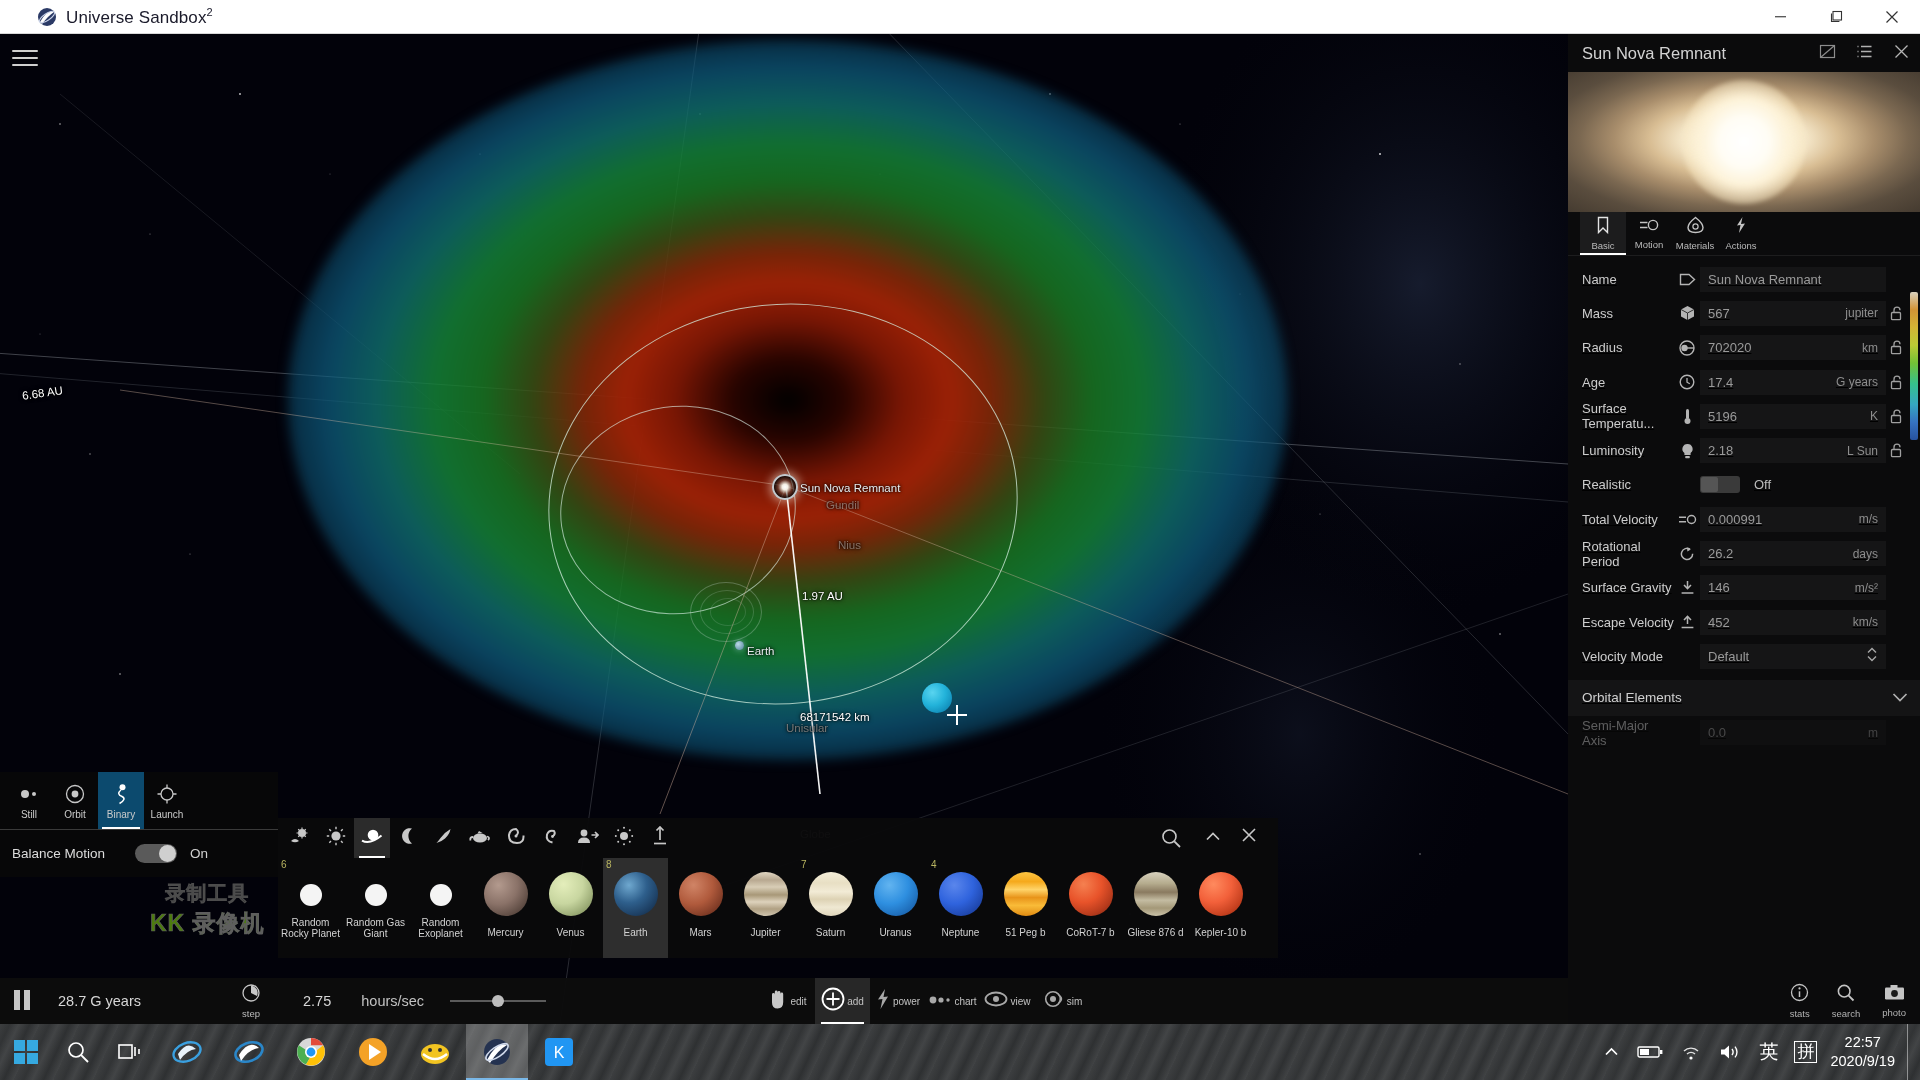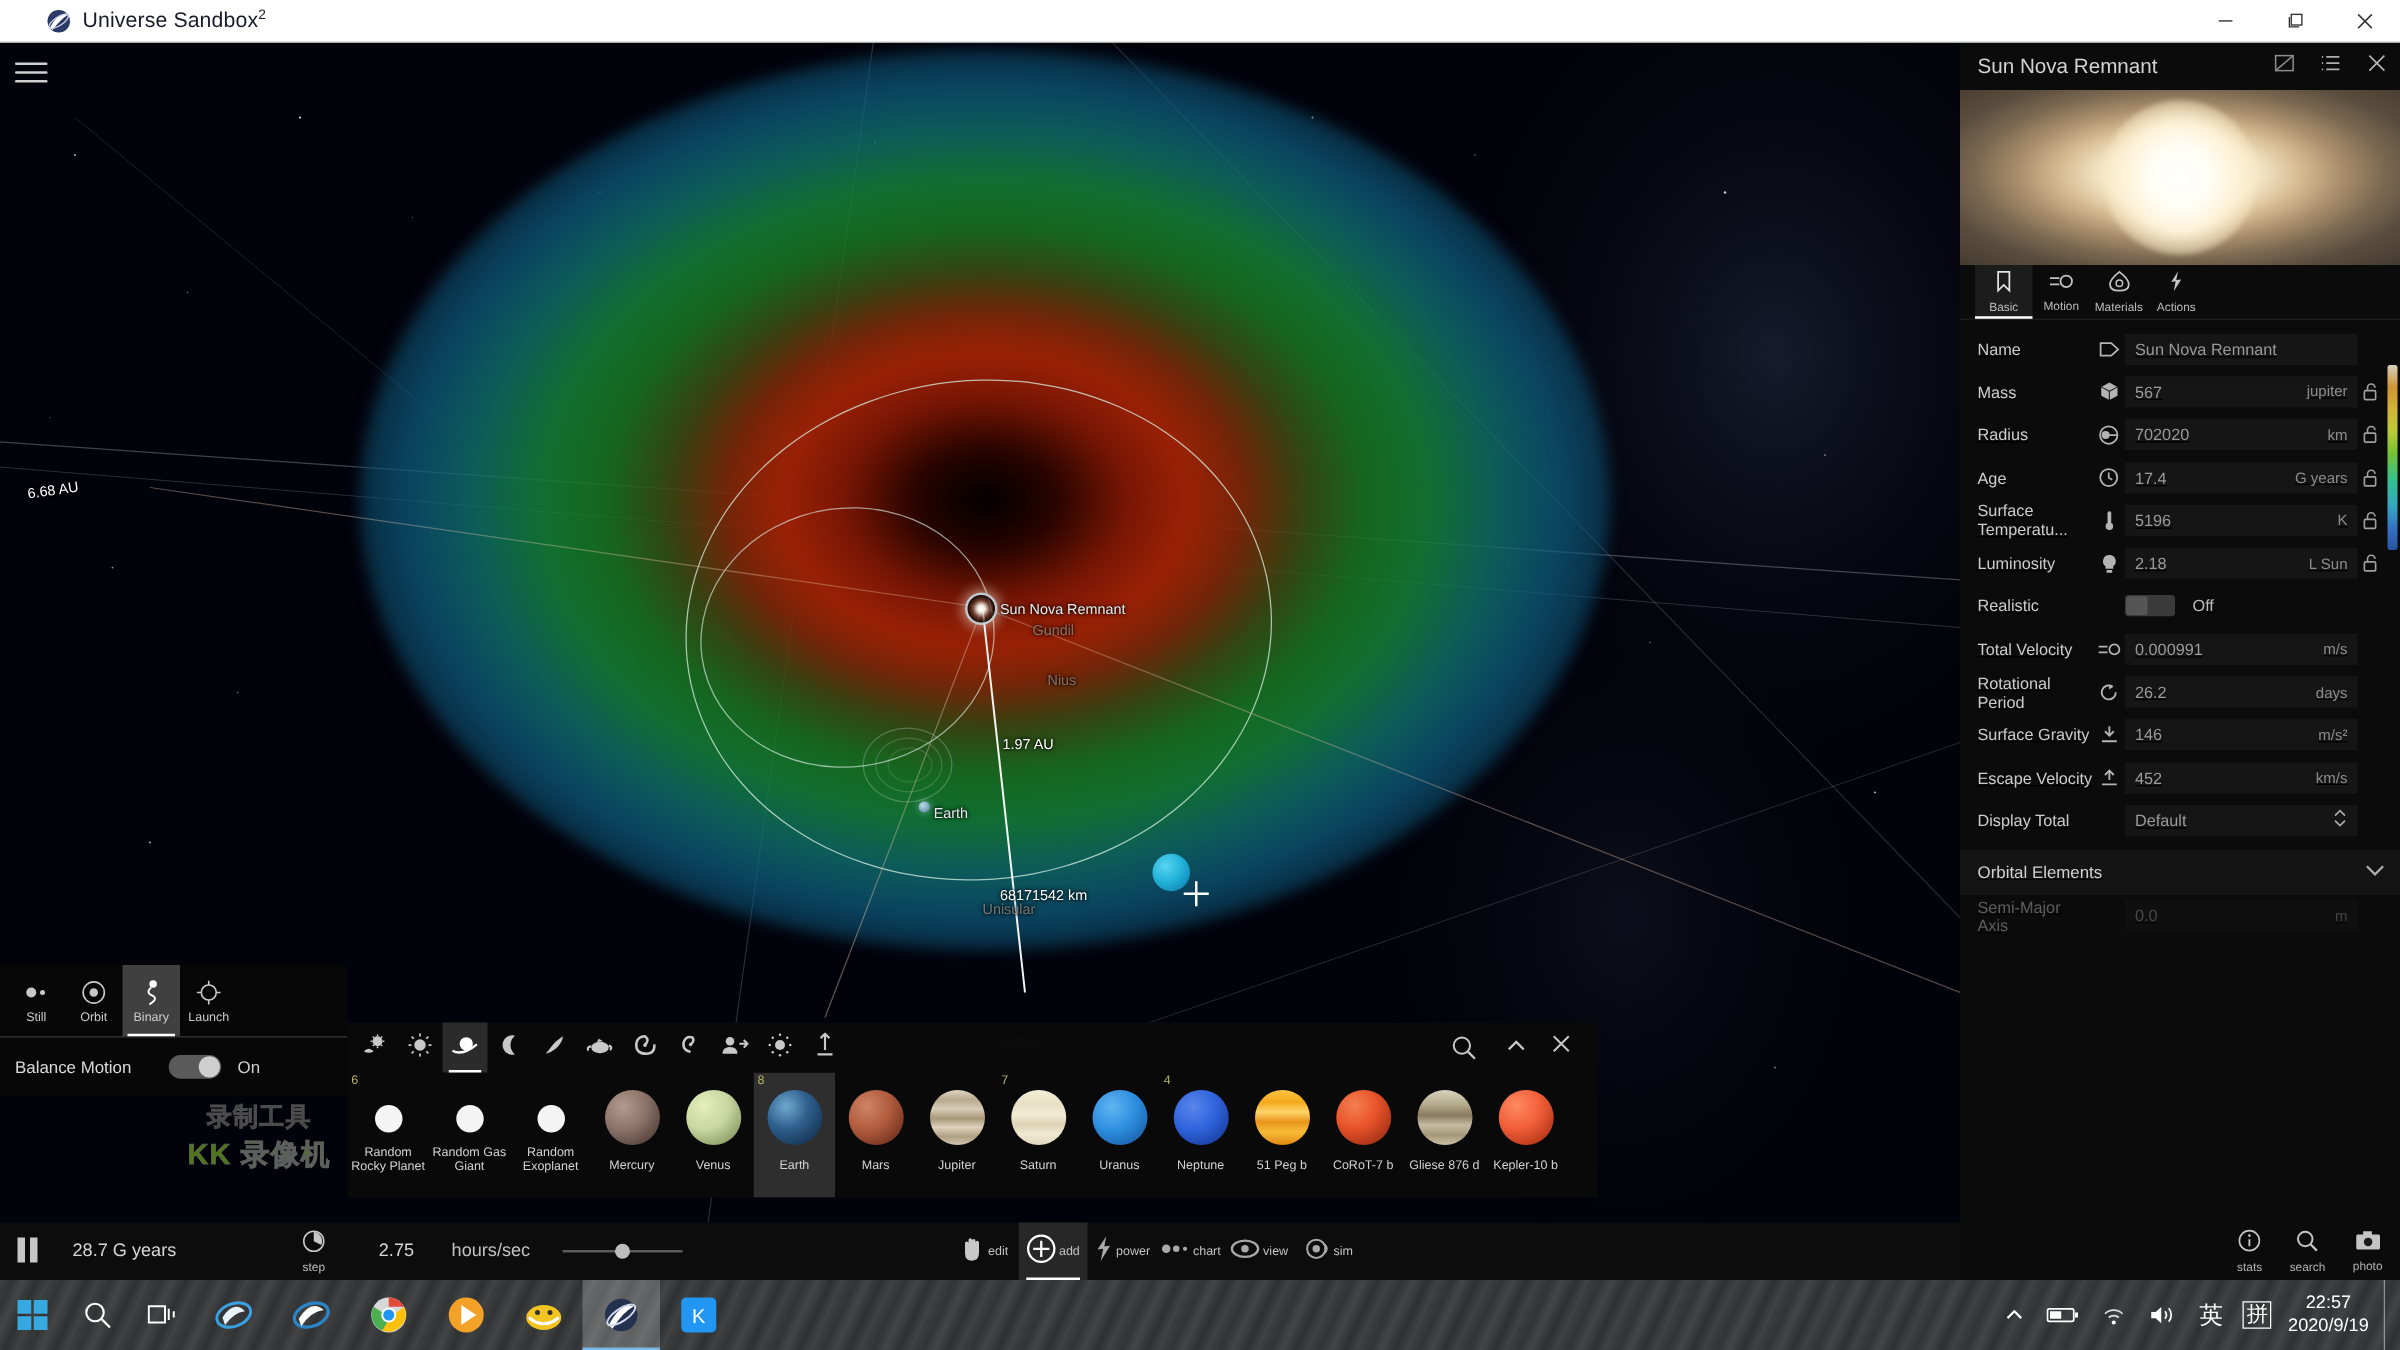--- a/index.html
+++ b/index.html
@@ -135,21 +135,21 @@
     background: rgba(8,8,9,.93);
     z-index: 40;
   }
   #motion-modes { display:flex; height:57px; }
   .mmode {
     width:46px; height:57px; display:flex; flex-direction:column;
     align-items:center; justify-content:center; gap:3px;
     position:relative; color:#cfcfcf;
   }
   .mmode:first-child { margin-left: 6px; }
-  .mmode.active { background:#404040; }
+  .mmode.active { background:#0c4a6e; }
   .mmode.active::after {
     content:''; position:absolute; left:4px; right:4px; bottom:0; height:2px; background:#fff;
   }
   .mmode .mi { height:24px; display:flex; align-items:center; justify-content:center; }
   .mmode .ml { font-size:10px; color:#cbcbcb; }
   #motion-divider { height:1px; background:#3a3a3a; margin: 0 0 0 0; }
   #balance-row {
     height:47px; display:flex; align-items:center; padding-left:12px;
   }
   #balance-label { font-size:13.5px; color:#dcdcdc; }
@@ -998,21 +998,21 @@
             <path d="M1.6 13.5 H13.4" stroke="#b4b4b4" stroke-width="1.5"></path>
           </svg>
         </span>
         <div class="pfield">
           <span class="pval">452</span>
           <span class="punit">km/s</span>
         </div>
         <span class="plock"></span>
       </div>
       <div class="prow">
-        <span class="plabel2">Display Total</span>
+        <span class="plabel2">Velocity Mode</span>
         <span class="picon"></span>
         <div class="pfield">
           <span class="pval">Default</span>
           <span class="punit"><svg width="12" height="17" viewBox="0 0 12 17">
               <path d="M2 6.5 L6 2.5 L10 6.5" fill="none" stroke="#a8a8a8" stroke-width="1.4"></path>
               <path d="M2 10.5 L6 14.5 L10 10.5" fill="none" stroke="#a8a8a8" stroke-width="1.4"></path>
             </svg></span>
         </div>
         <span class="plock"></span>
       </div>

